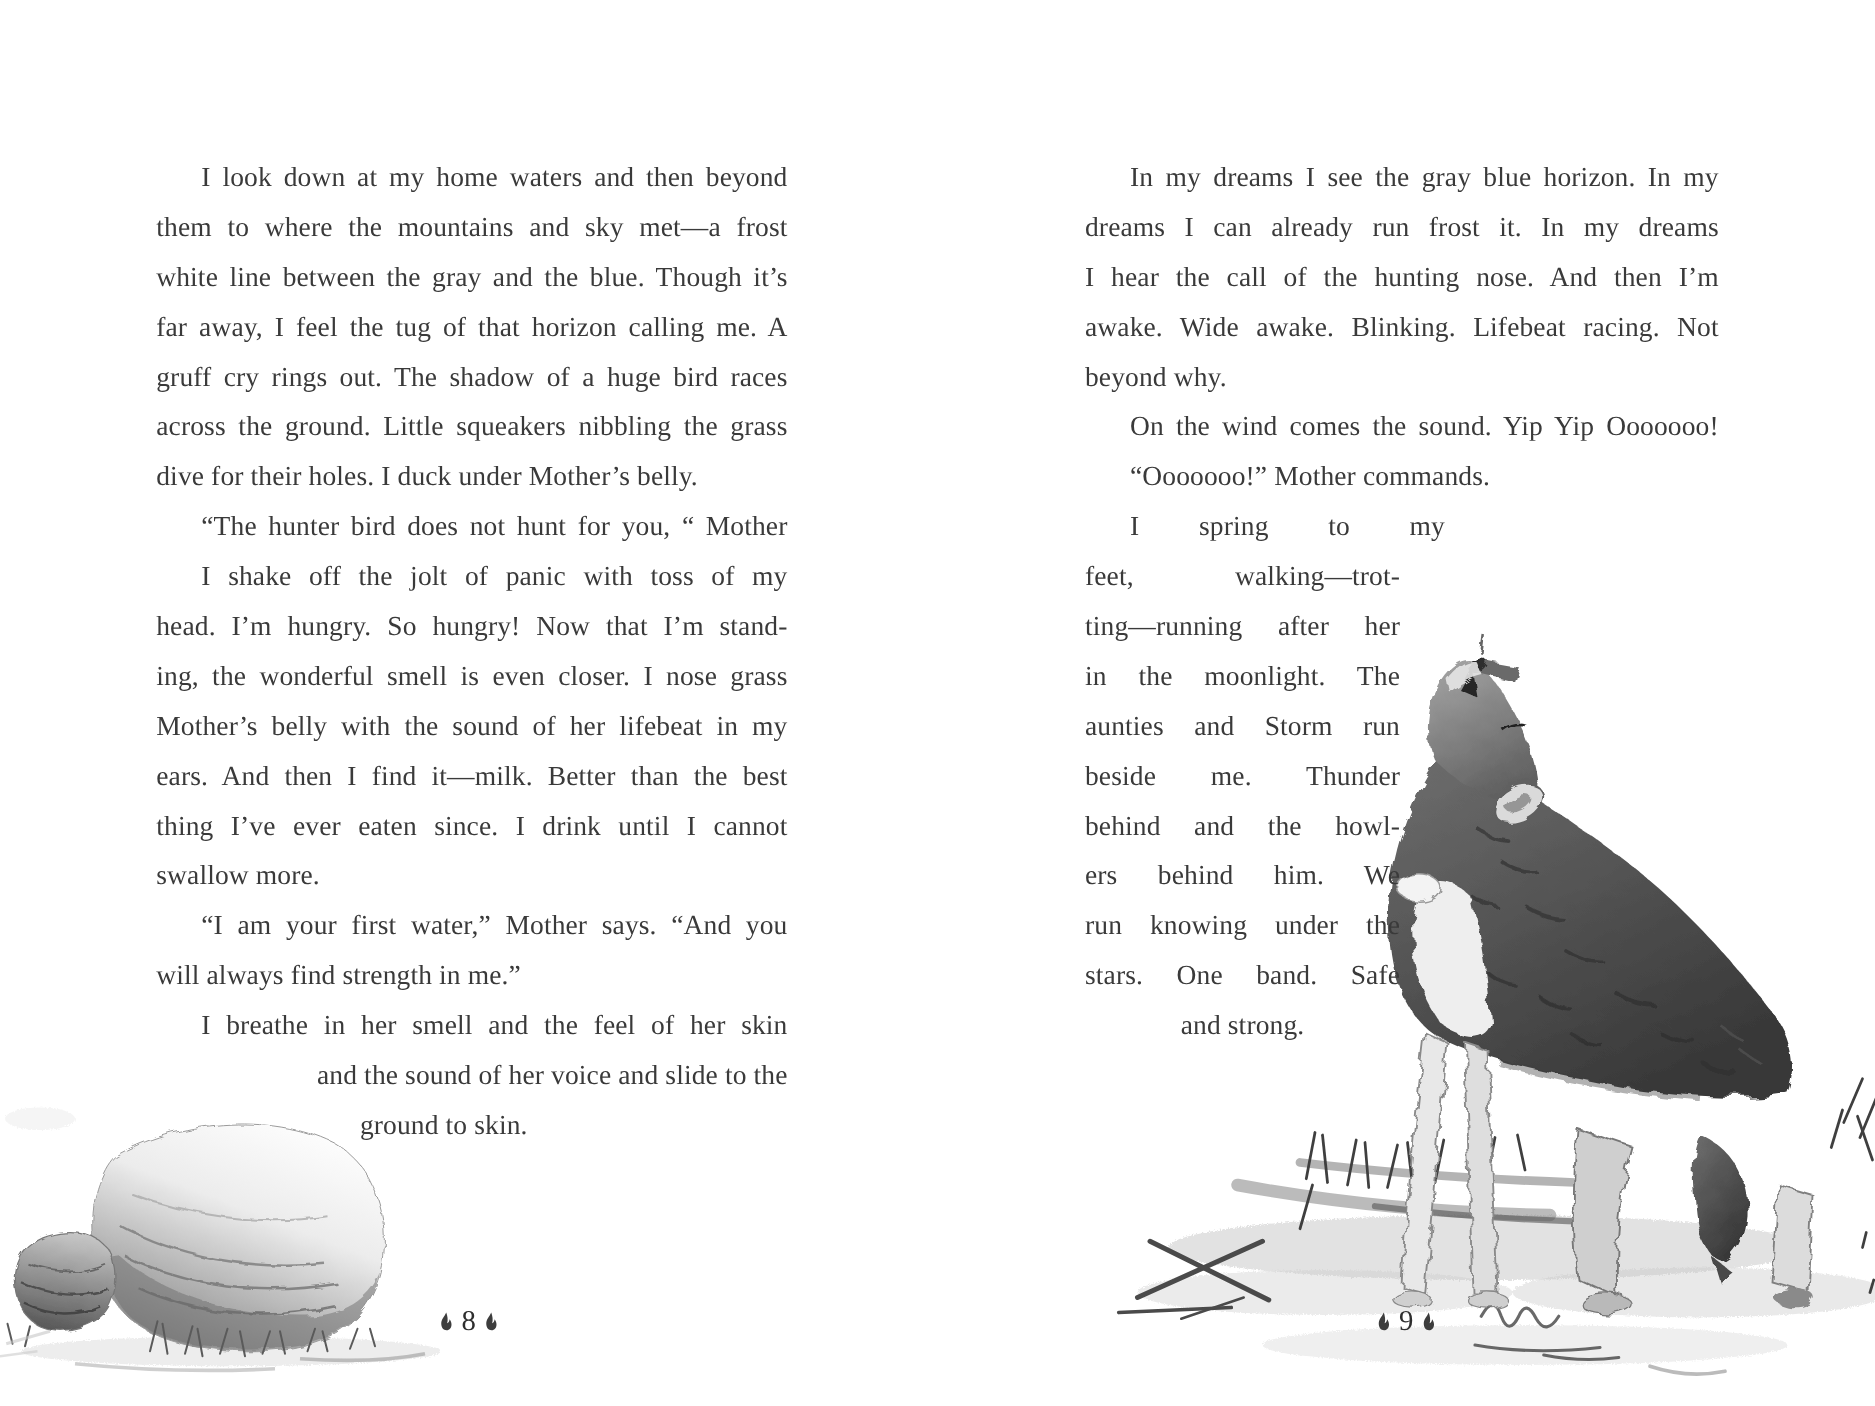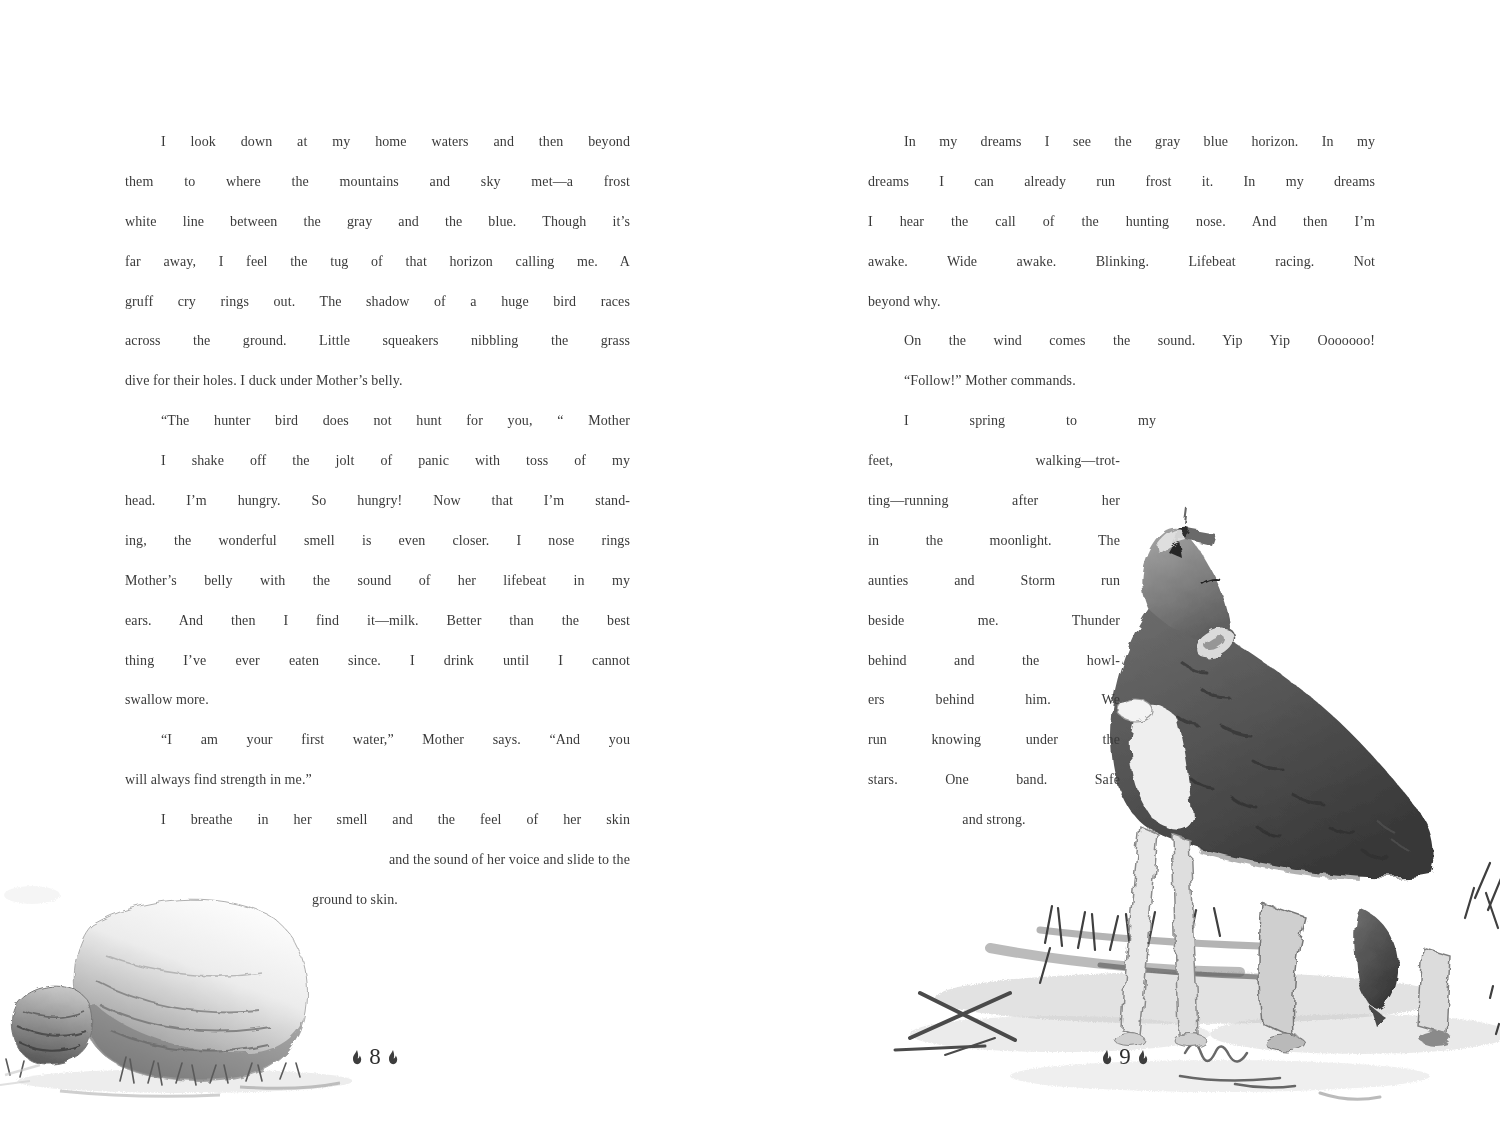--- a/index.html
+++ b/index.html
@@ -8,21 +8,21 @@
     background:#ffffff;
     font-family:"Liberation Serif","DejaVu Serif",serif;
     color:#3a3a3a;
   }
   .page{position:absolute;top:0;width:750px;height:1125px;}
   #page-left{left:0;}
   #page-right{left:750px;}
 
   .textblock{
     position:absolute;z-index:3;
-    font-size:14px;line-height:39.9px;
+    font-size:22px;line-height:39.9px;
     letter-spacing:0.1px;
   }
   #lp-text{left:125px;top:122px;width:505px;}
   #rp-text{left:118px;top:122px;width:507px;}
 
   .ln{white-space:nowrap;height:39.9px;}
   .s-j{text-align:justify;text-align-last:justify;text-justify:inter-word;}
   .s-l{text-align:left;}
   .s-r{text-align:right;padding-left:85px;}
   .s-c{text-align:center;padding-right:45px;}
@@ -116,21 +116,21 @@
       <div class="ln s-j ind"><span>I look down at my home waters and then beyond</span></div>
       <div class="ln s-j"><span>them to where the mountains and sky met—a frost</span></div>
       <div class="ln s-j"><span>white line between the gray and the blue. Though it’s</span></div>
       <div class="ln s-j"><span>far away, I feel the tug of that horizon calling me. A</span></div>
       <div class="ln s-j"><span>gruff cry rings out. The shadow of a huge bird races</span></div>
       <div class="ln s-j"><span>across the ground. Little squeakers nibbling the grass</span></div>
       <div class="ln s-l"><span>dive for their holes. I duck under Mother’s belly.</span></div>
       <div class="ln s-j ind"><span>“The hunter bird does not hunt for you, “ Mother</span></div>
       <div class="ln s-j ind"><span>I shake off the jolt of panic with toss of my</span></div>
       <div class="ln s-j"><span>head. I’m hungry. So hungry! Now that I’m stand-</span></div>
-      <div class="ln s-j"><span>ing, the wonderful smell is even closer. I nose rings</span></div>
+      <div class="ln s-j"><span>ing, the wonderful smell is even closer. I nose grass</span></div>
       <div class="ln s-j"><span>Mother’s belly with the sound of her lifebeat in my</span></div>
       <div class="ln s-j"><span>ears. And then I find it—milk. Better than the best</span></div>
       <div class="ln s-j"><span>thing I’ve ever eaten since. I drink until I cannot</span></div>
       <div class="ln s-l"><span>swallow more.</span></div>
       <div class="ln s-j ind"><span>“I am your first water,” Mother says. “And you</span></div>
       <div class="ln s-l"><span>will always find strength in me.”</span></div>
       <div class="ln s-j ind"><span>I breathe in her smell and the feel of her skin</span></div>
       <div class="ln s-r"><span>and the sound of her voice and slide to the</span></div>
       <div class="ln s-c"><span>ground to skin.</span></div>
     </div>
@@ -269,21 +269,21 @@
     </g>
   </svg>
 
   <div class="textblock" id="rp-text">
       <div class="ln s-j ind"><span>In my dreams I see the gray blue horizon. In my</span></div>
       <div class="ln s-j"><span>dreams I can already run frost it. In my dreams</span></div>
       <div class="ln s-j"><span>I hear the call of the hunting nose. And then I’m</span></div>
       <div class="ln s-j"><span>awake. Wide awake. Blinking. Lifebeat racing. Not</span></div>
       <div class="ln s-l"><span>beyond why.</span></div>
       <div class="ln s-j ind"><span>On the wind comes the sound. </span><span class="it">Yip Yip Ooooooo!</span></div>
-      <div class="ln s-l ind"><span>“Follow!” Mother commands.</span></div>
+      <div class="ln s-l ind"><span>“Ooooooo!” Mother commands.</span></div>
       <div class="ln s-j ind nw"><span>I spring to my</span></div>
       <div class="ln s-j nw"><span>feet, walking—trot-</span></div>
       <div class="ln s-j nw"><span>ting—running after her</span></div>
       <div class="ln s-j nw"><span>in the moonlight. The</span></div>
       <div class="ln s-j nw"><span>aunties and Storm run</span></div>
       <div class="ln s-j nw"><span>beside me. Thunder</span></div>
       <div class="ln s-j nw"><span>behind and the howl-</span></div>
       <div class="ln s-j nw"><span>ers behind him. We</span></div>
       <div class="ln s-j nw"><span>run knowing under the</span></div>
       <div class="ln s-j nw"><span>stars. One band. Safe</span></div>

